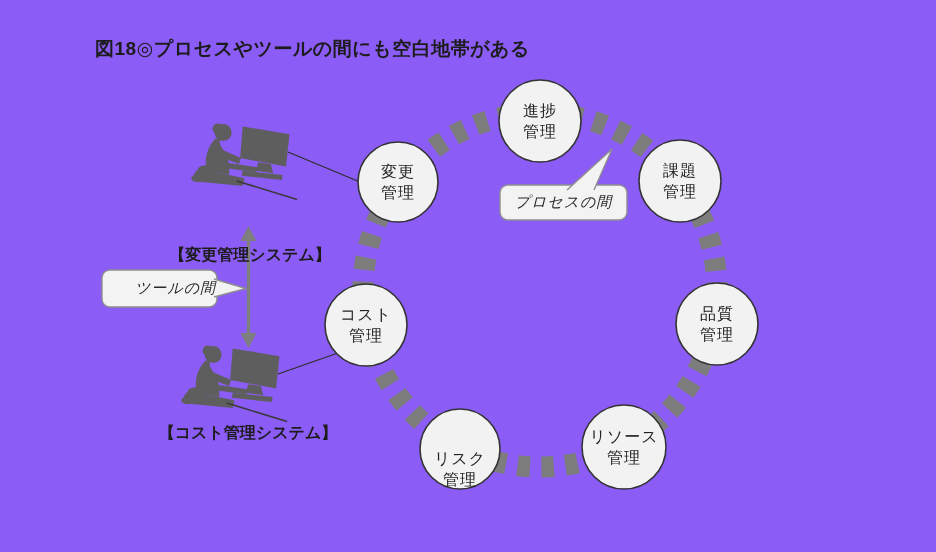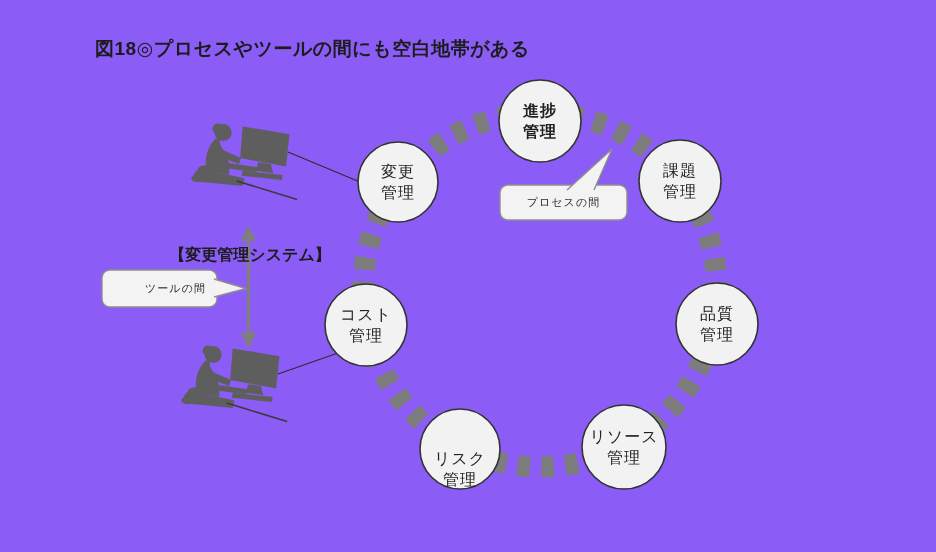--- a/index.html
+++ b/index.html
@@ -27,23 +27,24 @@
     display: flex; align-items: center; justify-content: center;
     text-align: center;
     font-size: 16px;
     line-height: 1.32;
     color: #222;
     white-space: pre-line;
     letter-spacing: 1px;
   }
   .callout-text {
     display: flex; align-items: center; justify-content: center;
-    font-size: 11px;
+    font-size: 15px;
     color: #2a2a2a;
     letter-spacing: 1px;
+    font-style: italic;
   }
   .callout-process { left: 500px; top: 185px; width: 127px; height: 35px; }
   .callout-tool    { left: 102px; top: 270px; width: 115px; height: 37px; padding-left: 32px; }
   .system-label {
     font-size: 16px;
     font-weight: 700;
     color: #1c1c1c;
     white-space: nowrap;
     text-align: center;
   }
@@ -97,33 +98,34 @@
     <use href="#person-pc" transform="translate(190,118) scale(0.85)"></use>
     <use href="#person-pc" transform="translate(180,340) scale(0.85)"></use>
 
     <line x1="248.5" y1="239" x2="248.5" y2="335" stroke="#7f7f7f" stroke-width="3.4"></line>
     <polygon points="248.5,226 240.5,241 256.5,241" fill="#7f7f7f"></polygon>
     <polygon points="248.5,348 240.5,333 256.5,333" fill="#7f7f7f"></polygon>
   </svg>
 
   <div class="txt figure-title">図18◎プロセスやツールの間にも空白地帯がある</div>
 
-  <div class="txt node-label" style="left:485px; top:96px;font-weight:bold;">進捗
+  <div class="txt node-label" style="left:485px; top:96px;">進捗
 管理</div>
   <div class="txt node-label" style="left:625px; top:156px;">課題
 管理</div>
   <div class="txt node-label" style="left:662px; top:299px;">品質
 管理</div>
   <div class="txt node-label" style="left:569px; top:422px;font-family:Liberation Serif, serif;">リソース
 管理</div>
   <div class="txt node-label" style="left:405px; top:444px;">リスク
 管理</div>
   <div class="txt node-label" style="left:311px; top:300px;">コスト
 管理</div>
   <div class="txt node-label" style="left:343px; top:157px;">変更
 管理</div>
 
   <div class="txt callout-text callout-process">プロセスの間</div>
   <div class="txt callout-text callout-tool">ツールの間</div>
 
   <div class="txt system-label system-change">【変更管理システム】</div>
+  <div class="txt system-label system-cost">【コスト管理システム】</div>
 
 </div>
 
 </body></html>

